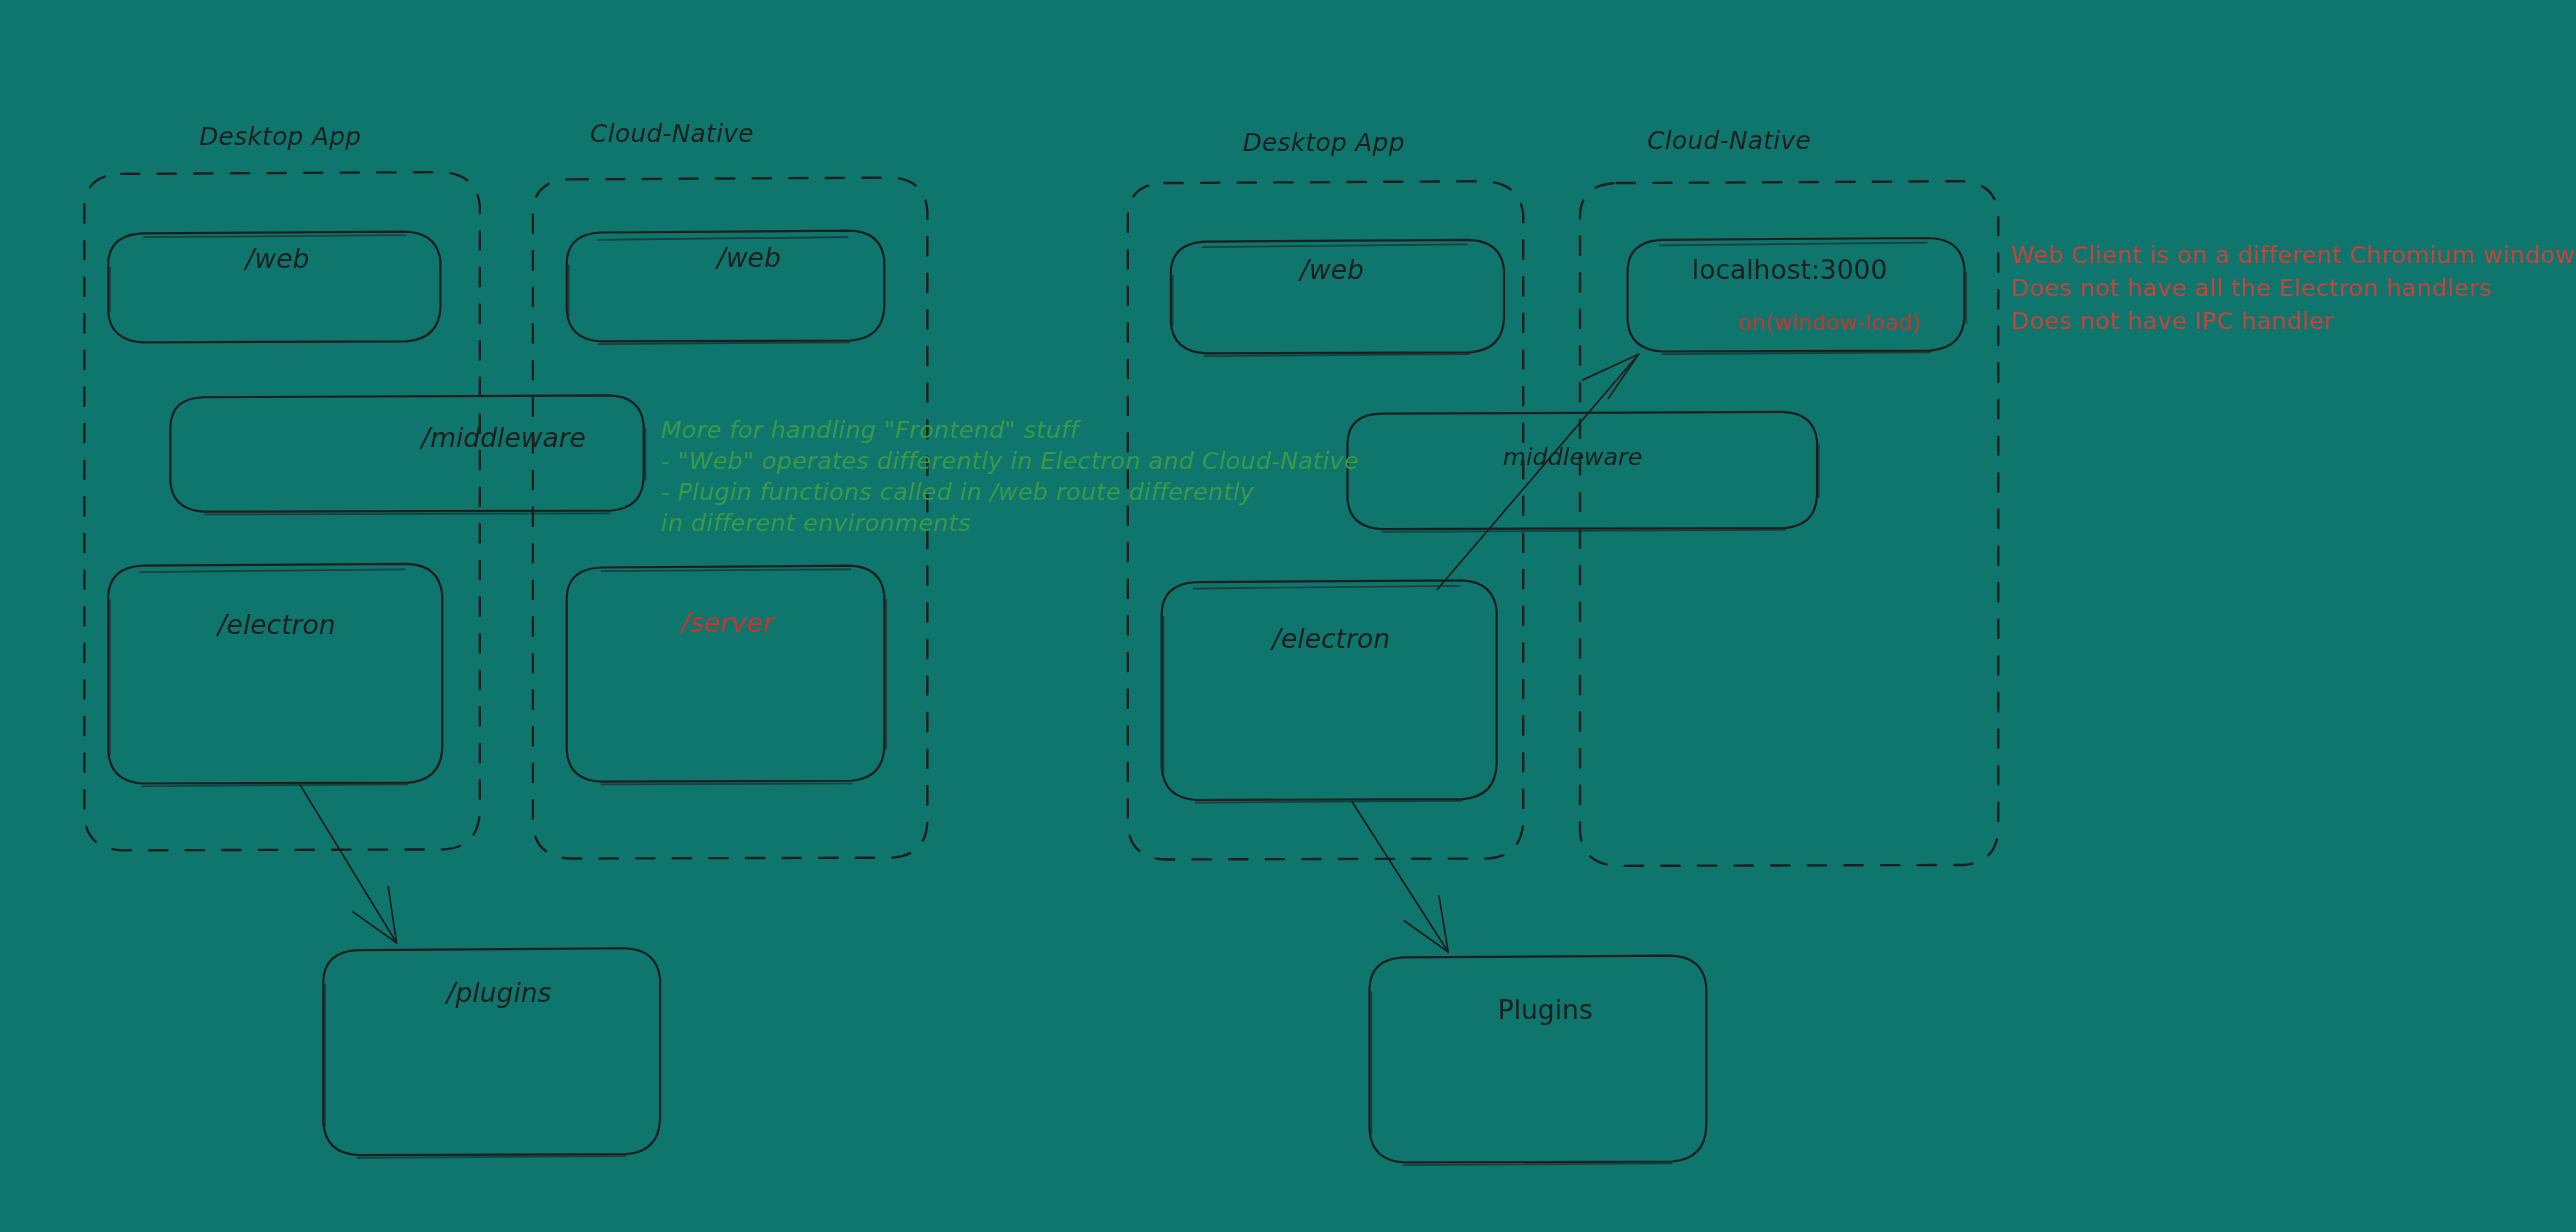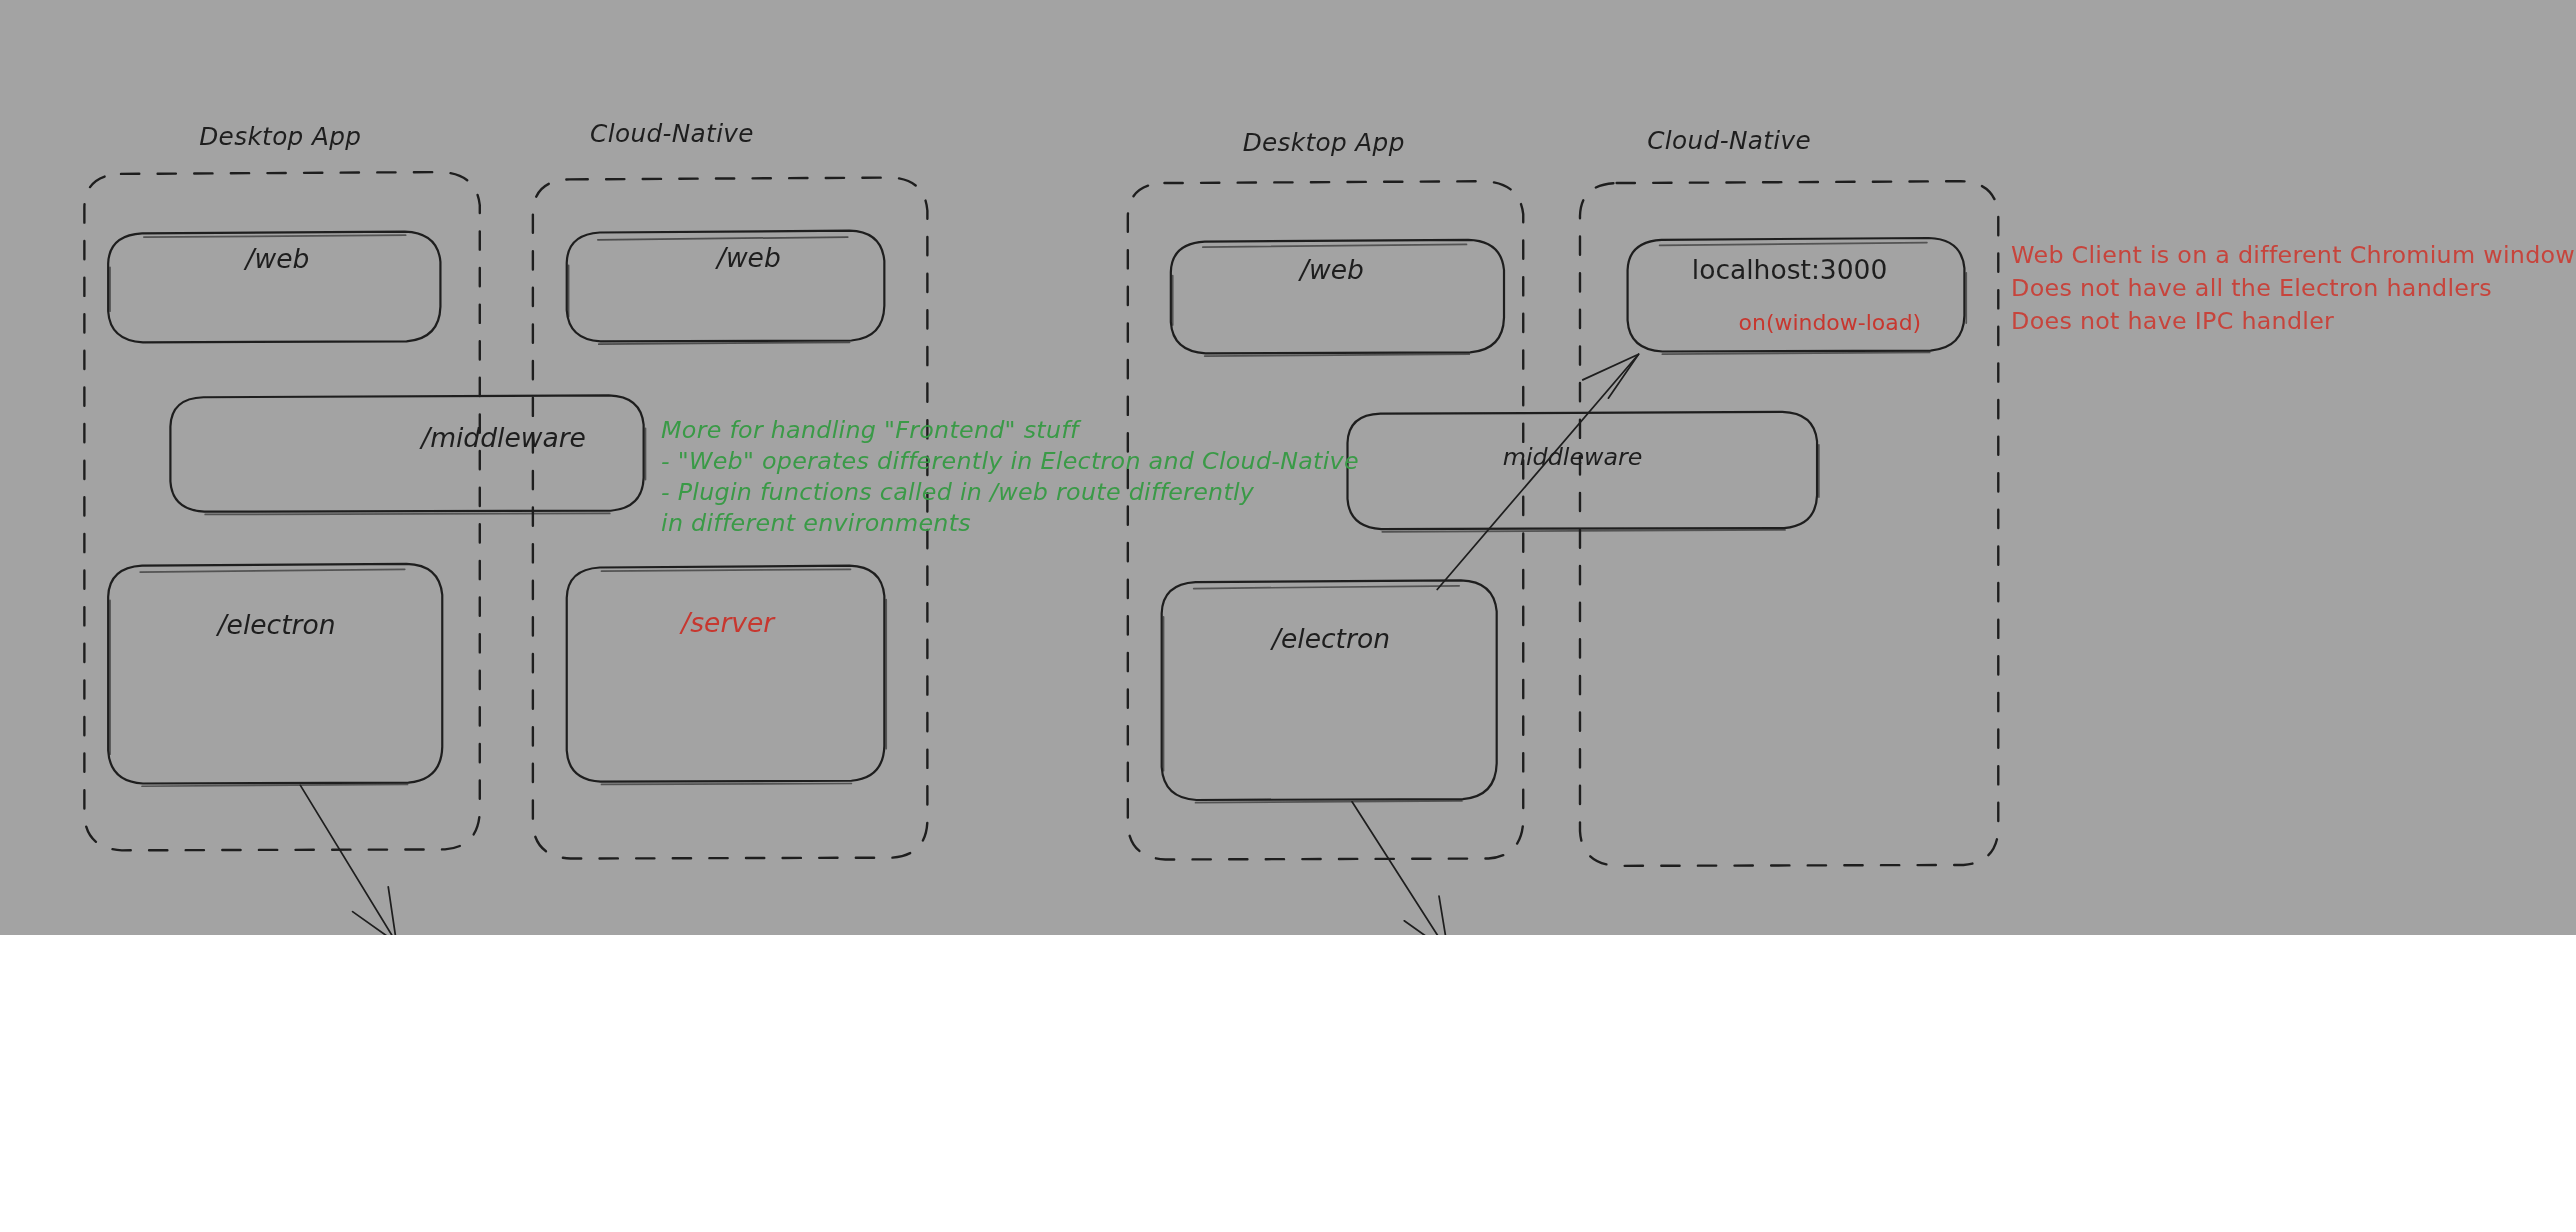--- a/index.html
+++ b/index.html
@@ -6,22 +6,22 @@
     margin: 0;
     padding: 0;
     background: #ffffff;
   }
   body {
     font-family: "DejaVu Sans", sans-serif;
   }
   #canvas {
     position: relative;
     width: 2576px;
-    height: 935px;
-    background: #a3a3a3;
+    height: 1232px;
+    background: #0f766e;
     overflow: hidden;
     text-decoration: underline;
   }
   svg.layer {
     position: absolute;
     left: 0;
     top: 0;
     width: 2576px;
     height: 1232px;
     overflow: visible;

